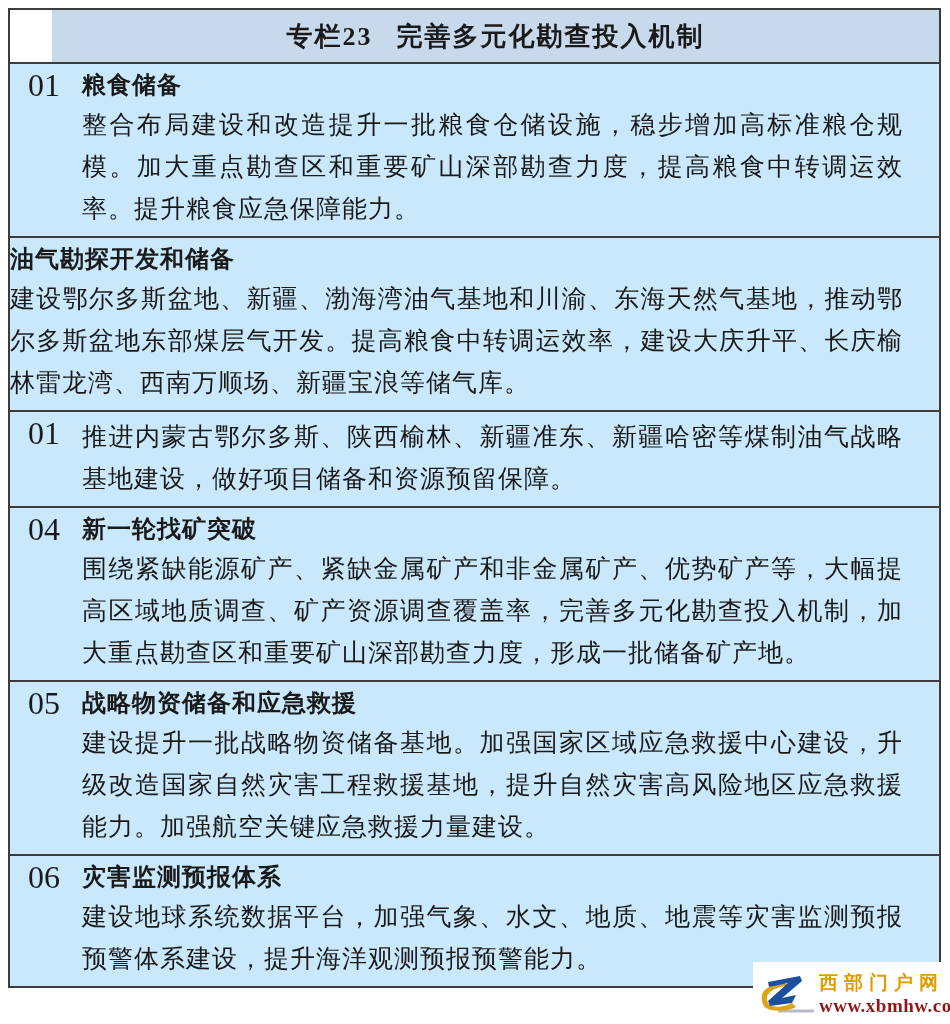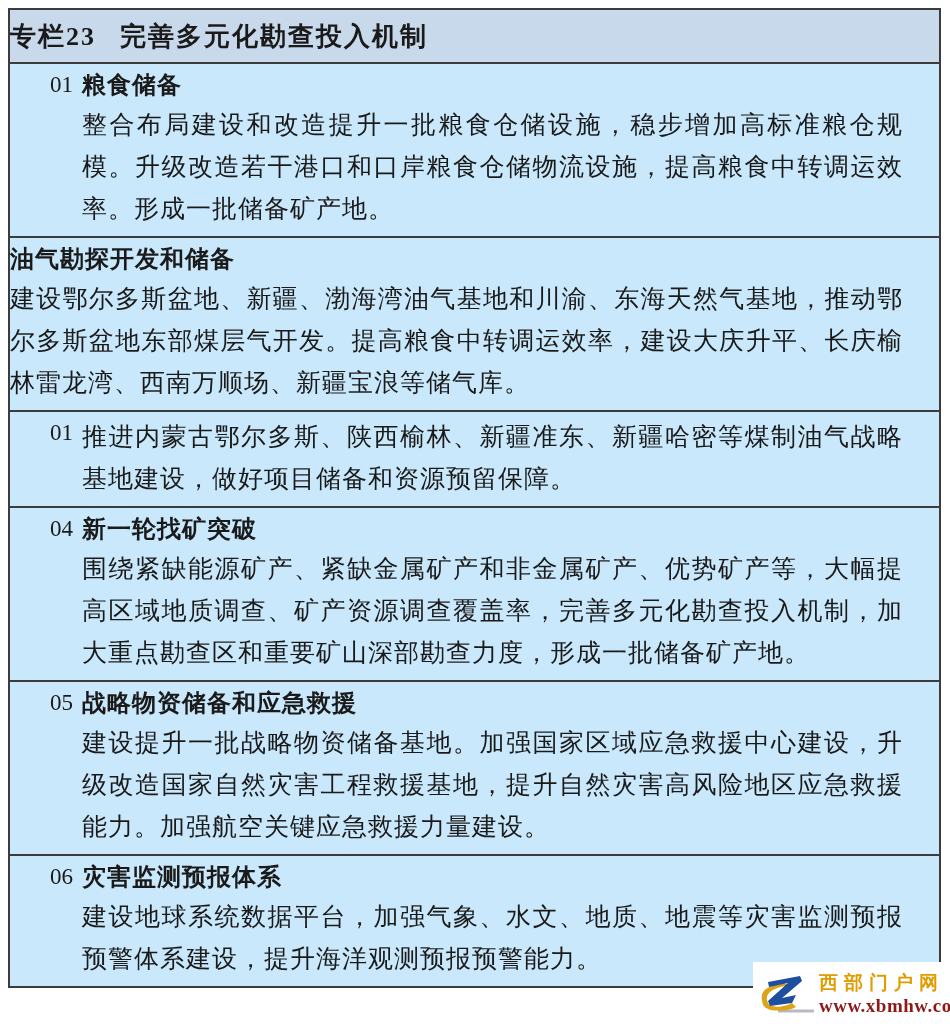--- a/index.html
+++ b/index.html
@@ -18,36 +18,38 @@
     top: 8px;
     width: 933px;
     box-sizing: border-box;
     border: 2px solid var(--border, #3c3c3c);
   }
   .panel-header {
     background: var(--header-bg, #c9d9ec);
     height: 52px;
     display: flex;
     align-items: center;
+    justify-content: center;
     font-size: 26px;
     font-weight: bold;
     letter-spacing: 2px;
+    margin-left: 42px;
   }
   .panel-header .gap { display: inline-block; width: 24px; }
   .section-row {
     background: var(--row-bg, #c9e8fb);
     border-top: 2px solid var(--border, #3c3c3c);
     display: flex;
     padding: 4px 0 6px 0;
   }
   .section-num {
     flex: 0 0 72px;
     box-sizing: border-box;
-    padding-left: 40px;
-    font-size: 23px;
+    padding-left: 18px;
+    font-size: 32px;
     line-height: 34px;
   }
   .section-content {
     flex: 1;
     padding-right: 36px;
   }
   .section-title {
     font-size: 24px;
     font-weight: bold;
     line-height: 34px;
@@ -101,21 +103,21 @@
       <span>专栏23</span>
       <span class="gap"></span>
       <span>完善多元化勘查投入机制</span>
     </div>
 
     <div id="rows">
   <div class="section-row">
     <div class="section-num">01</div>
     <div class="section-content">
       <div class="section-title">粮食储备</div>
-      <div class="section-body">整合布局建设和改造提升一批粮食仓储设施，稳步增加高标准粮仓规模。升级改造若干港口和口岸粮食仓储物流设施，提高粮食中转调运效率。形成一批储备矿产地。</div>
+      <div class="section-body">整合布局建设和改造提升一批粮食仓储设施，稳步增加高标准粮仓规模。加大重点勘查区和重要矿山深部勘查力度，提高粮食中转调运效率。提升粮食应急保障能力。</div>
     </div>
   </div>
 
   <div class="section-row">
     <div class="section-content">
       <div class="section-title">油气勘探开发和储备</div>
       <div class="section-body">建设鄂尔多斯盆地、新疆、渤海湾油气基地和川渝、东海天然气基地，推动鄂尔多斯盆地东部煤层气开发。提高粮食中转调运效率，建设大庆升平、长庆榆林雷龙湾、西南万顺场、新疆宝浪等储气库。</div>
     </div>
   </div>
 

